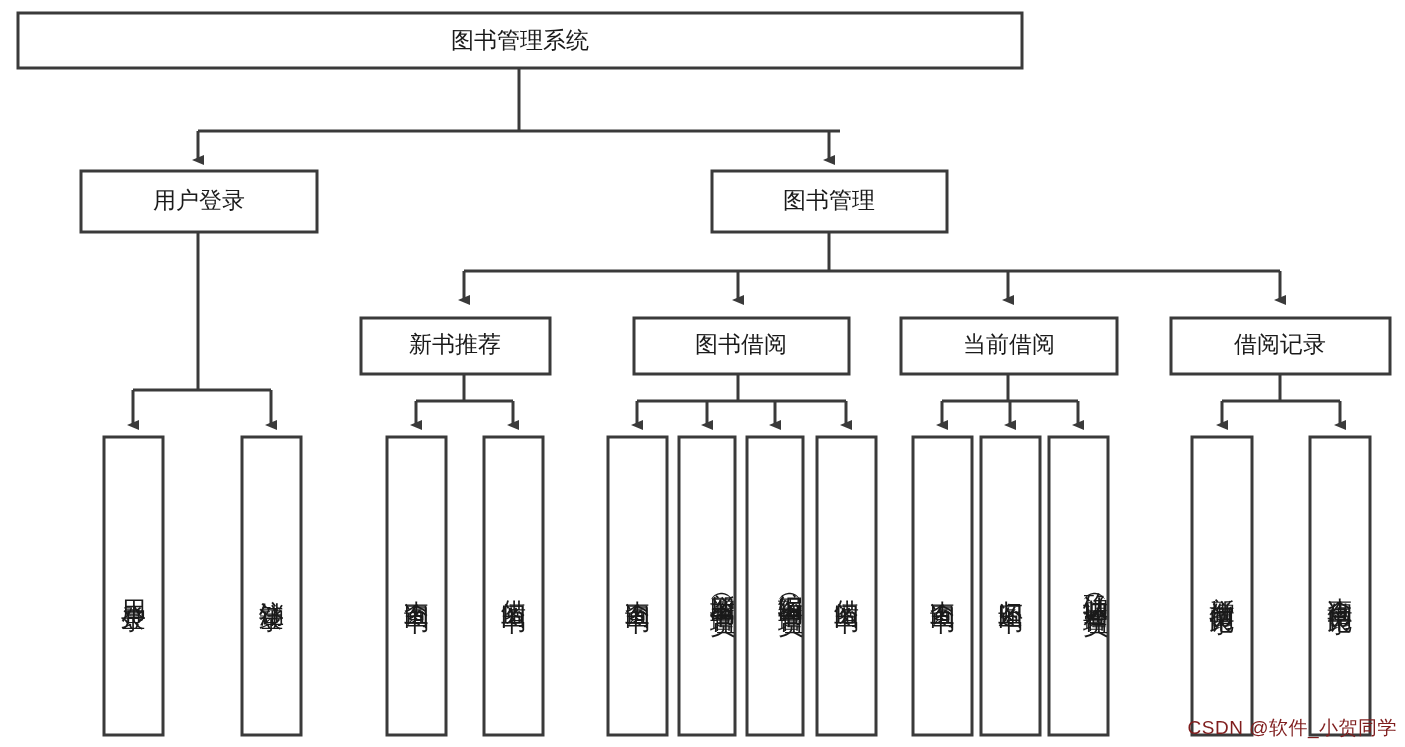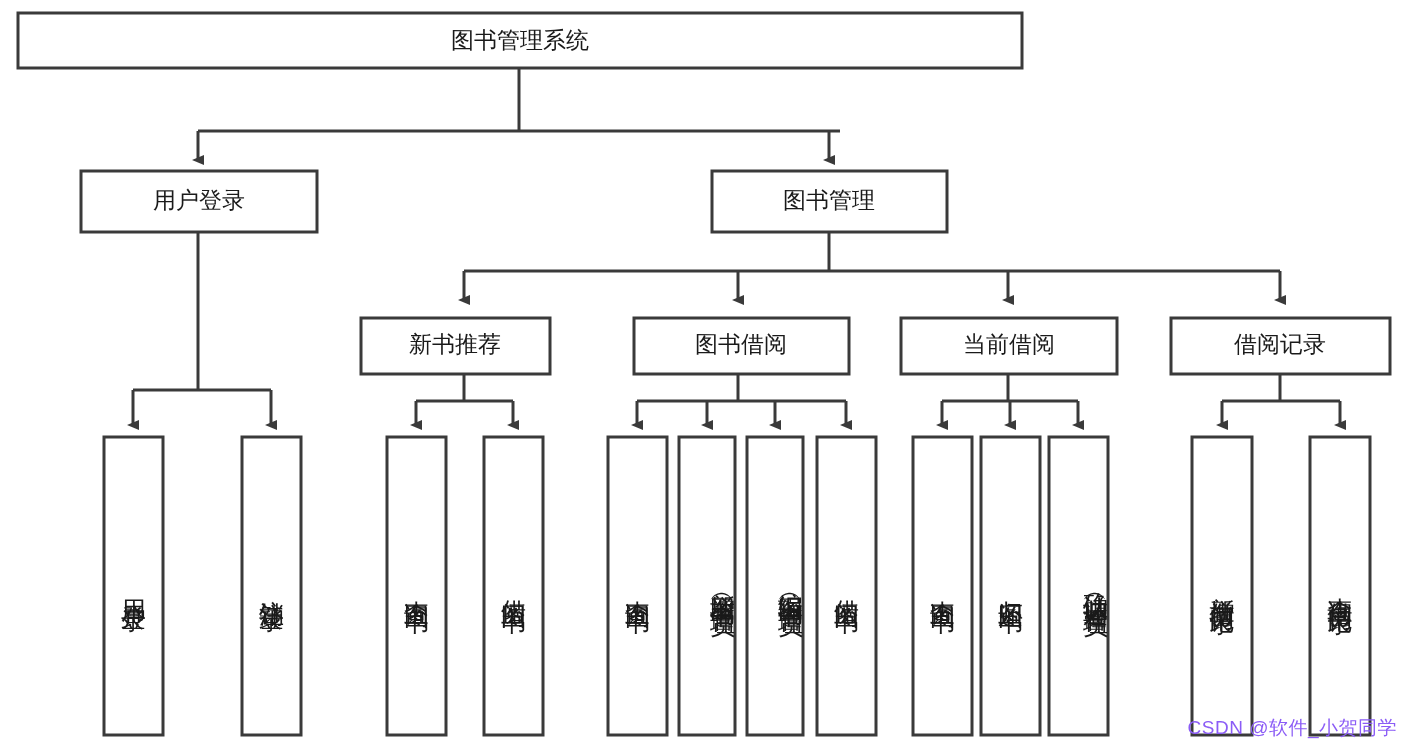--- a/index.html
+++ b/index.html
@@ -62,21 +62,21 @@
     justify-content: center;
     white-space: nowrap;
     user-select: none;
   }
   #watermark {
     position: absolute;
     right: 8px;
     bottom: 6px;
     font-family: "Liberation Sans", "DejaVu Sans", sans-serif;
     font-size: 19px;
-    color: #8b5cf6;
+    color: #7f1d1d;
     letter-spacing: 0.5px;
     white-space: nowrap;
   }
 </style>
 </head>
 <body>
 
 <div id="diagram-root">
 
   <svg id="tree-svg" viewBox="0 0 1405 747">

